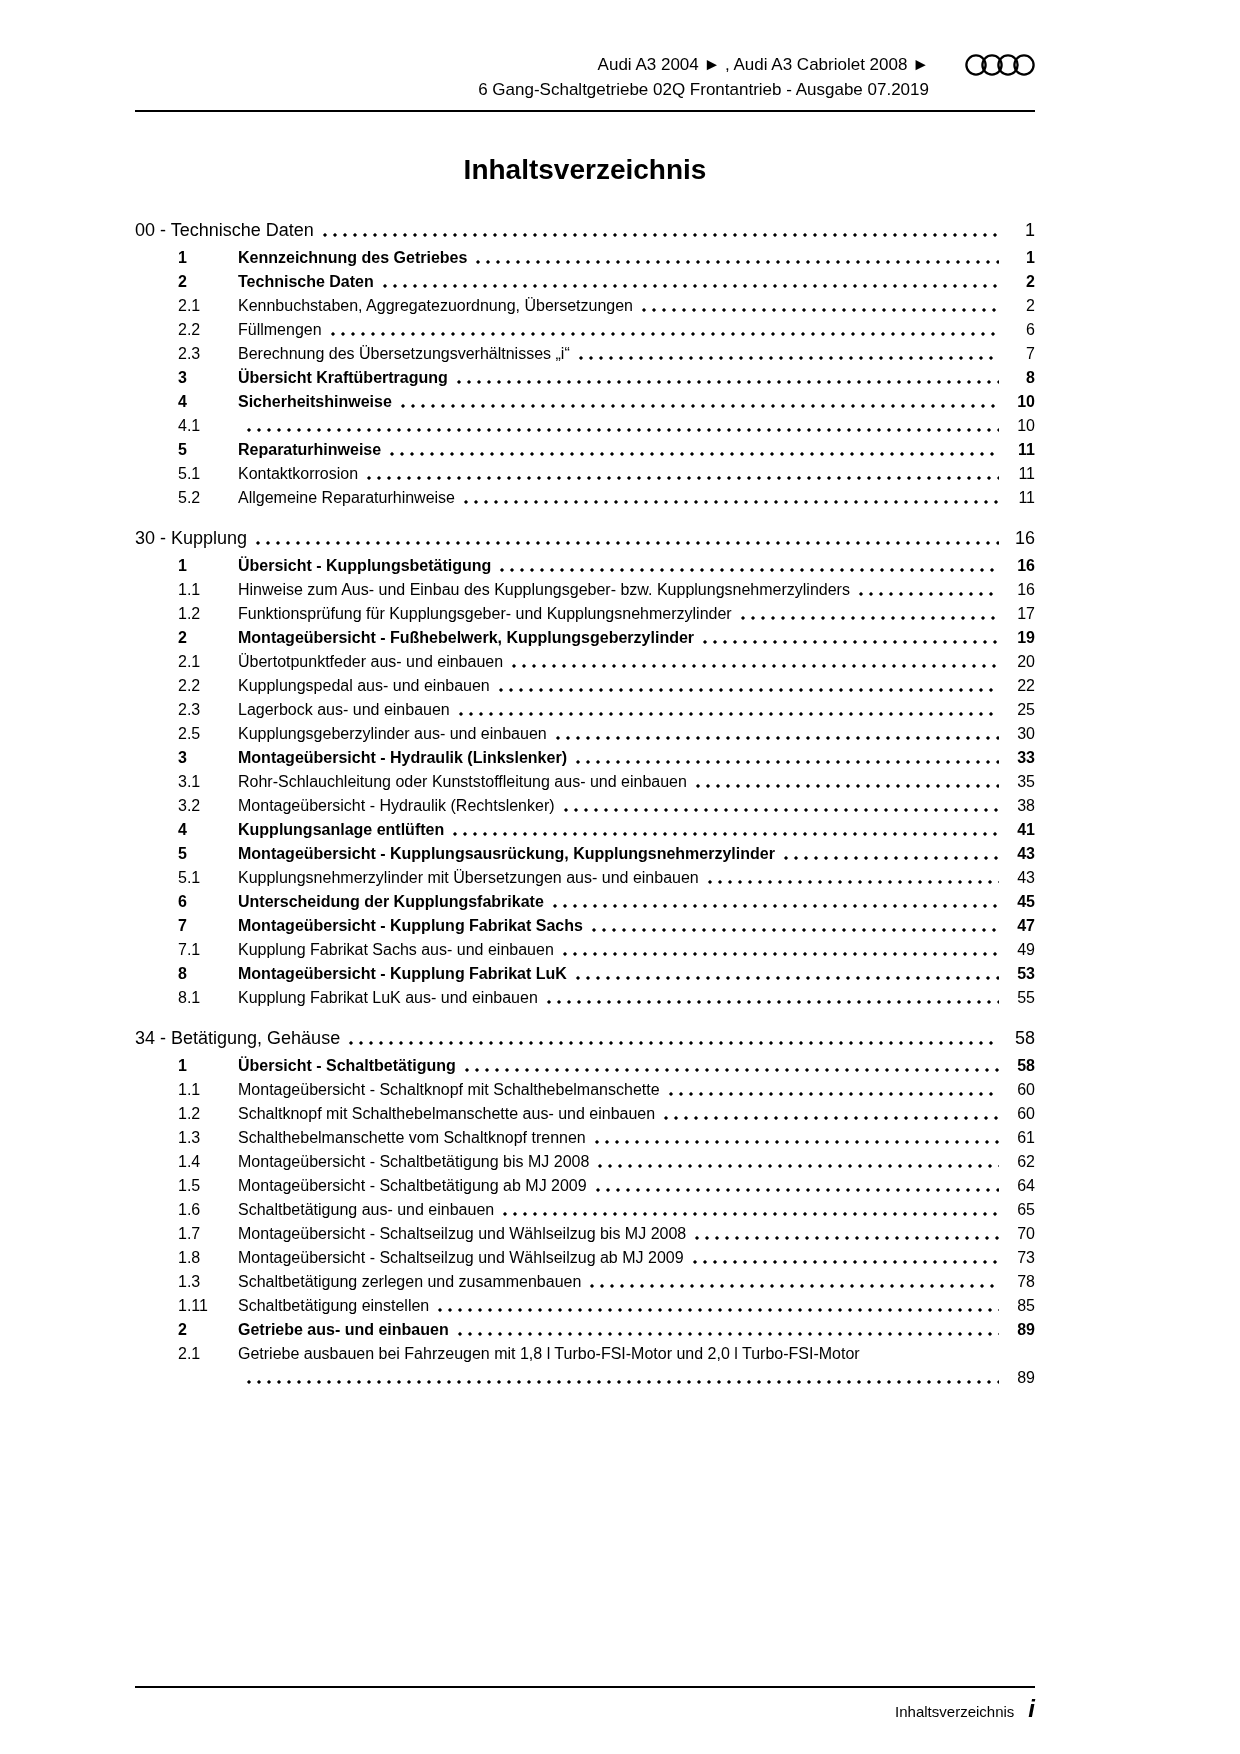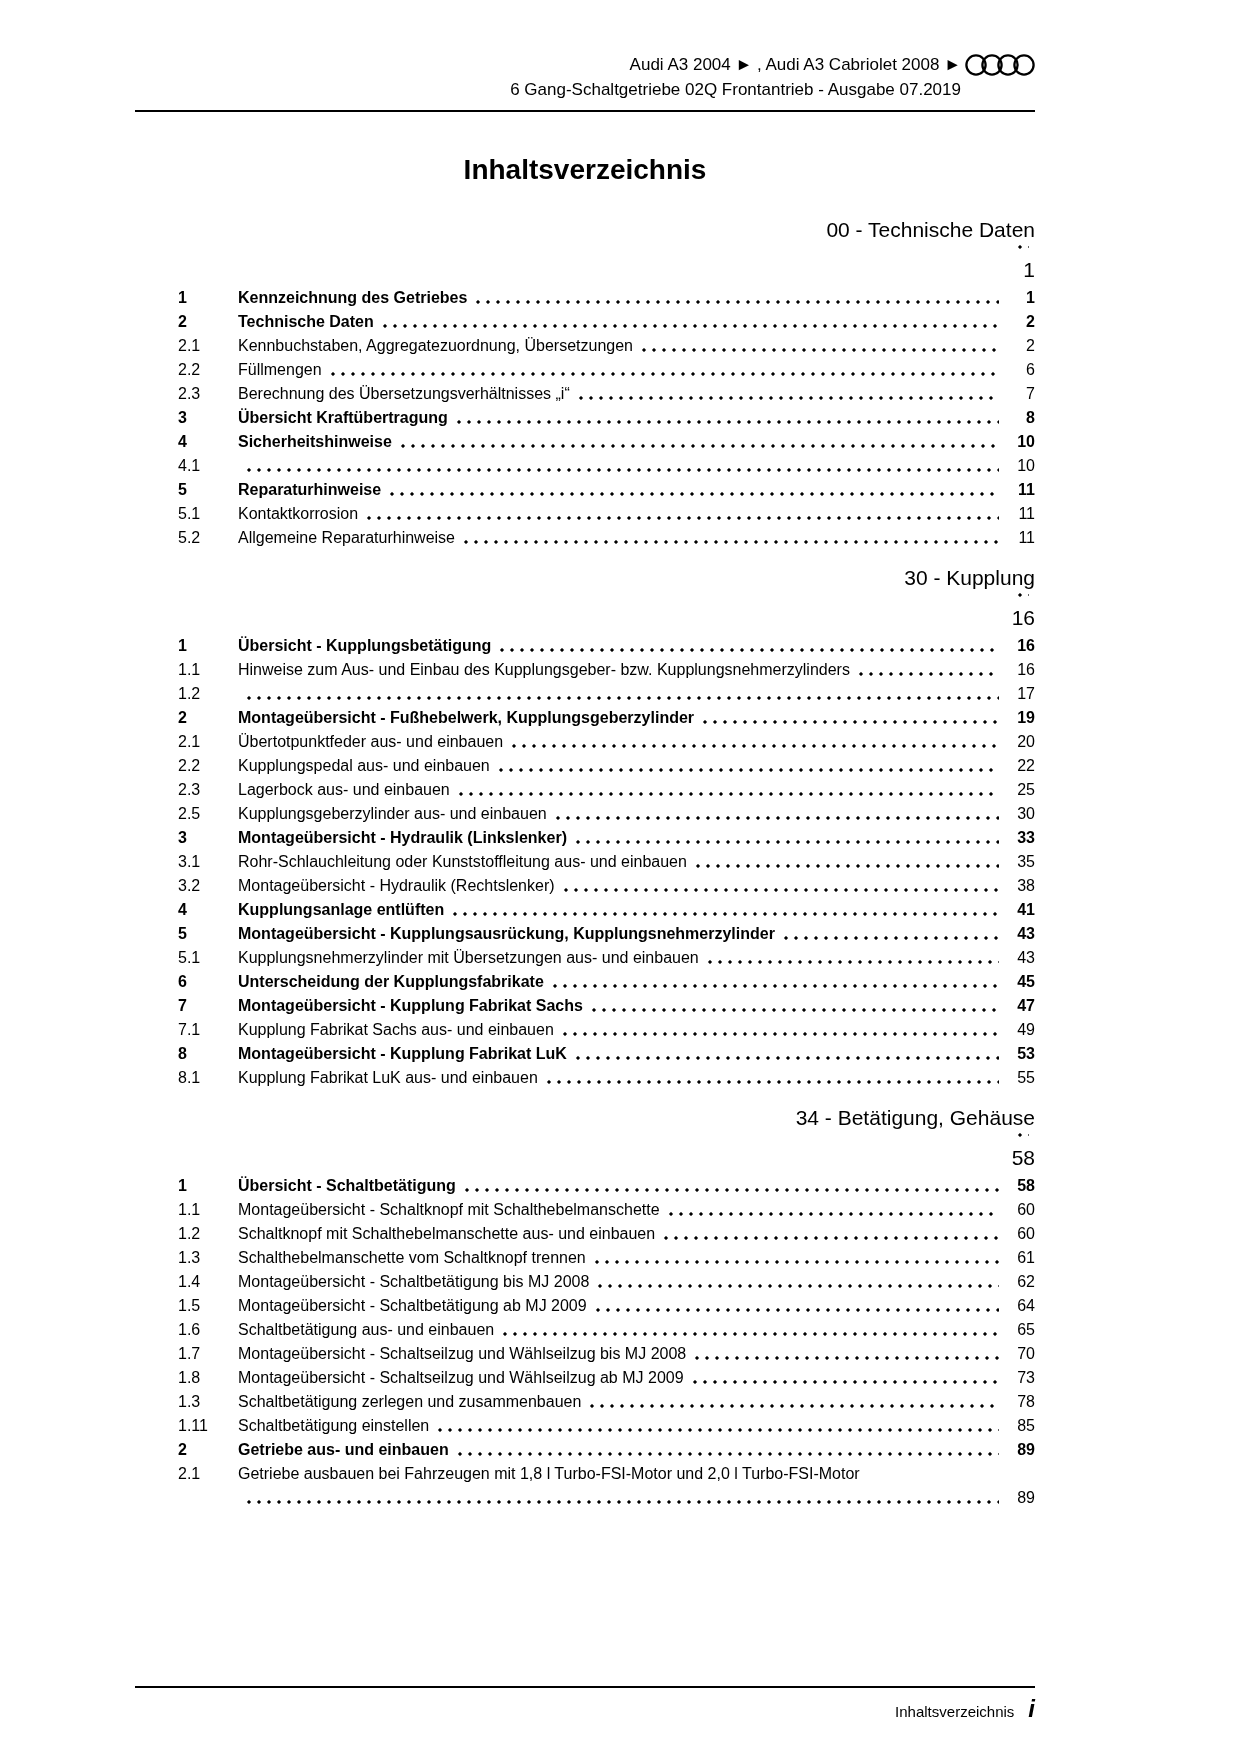--- a/index.html
+++ b/index.html
@@ -18,21 +18,21 @@
   }
 
   
   .header {
     padding-top: 52px;
     padding-bottom: 8px;
     border-bottom: 2px solid #000;
     display: flex;
     justify-content: flex-end;
     align-items: flex-start;
-    gap: 4px;
+    gap: 36px;
   }
   .header-text { text-align: right; font-size: 17px; line-height: 25px; }
   .logo { margin-top: 1px; }
   .logo svg { display: block; }
 
   
   .doc-title {
     text-align: center;
     font-size: 28px;
     font-weight: bold;
@@ -41,25 +41,24 @@
   }
 
   
   .row {
     display: flex;
     align-items: flex-end;
     font-size: 16px;
     line-height: 24px;
   }
   .chapter-row {
-    font-size: 21px;
+    font-size: 18px;
     line-height: 28px;
     margin-top: 14px;
     margin-bottom: 2px;
-    flex-direction: column;
   }
   .section-row, .cont-row { padding-left: 43px; }
   .section-row.bold { font-weight: bold; }
   .num { width: 60px; flex-shrink: 0; }
   .title { white-space: nowrap; }
   .cont-row { padding-left: 103px; }
   .dots {
     flex: 1 1 auto;
     min-width: 12px;
     height: 6px;
@@ -194,20 +193,21 @@
           <span class="page-num">16</span>
         </div>
         <div class="row section-row">
           <span class="num">1.1</span>
           <span class="title">Hinweise zum Aus- und Einbau des Kupplungsgeber- bzw. Kupplungsnehmerzylinders</span>
           <span class="dots"></span>
           <span class="page-num">16</span>
         </div>
         <div class="row section-row">
           <span class="num">1.2</span>
+          <span class="title">Funktionsprüfung für Kupplungsgeber- und Kupplungsnehmerzylinder</span>
           <span class="dots"></span>
           <span class="page-num">17</span>
         </div>
         <div class="row section-row bold">
           <span class="num">2</span>
           <span class="title">Montageübersicht - Fußhebelwerk, Kupplungsgeberzylinder</span>
           <span class="dots"></span>
           <span class="page-num">19</span>
         </div>
         <div class="row section-row">

